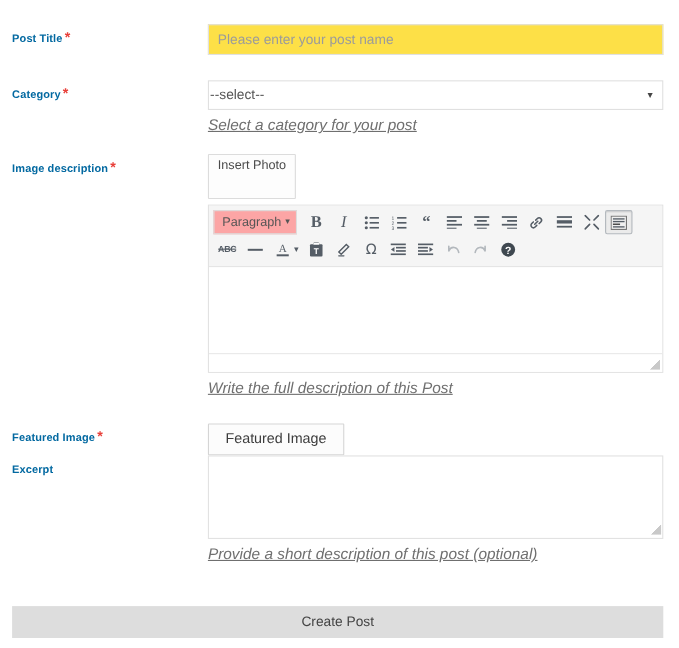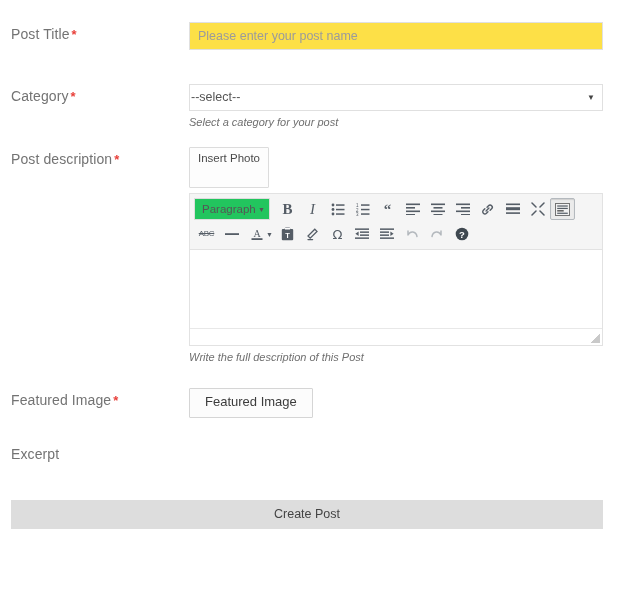--- a/index.html
+++ b/index.html
@@ -34,23 +34,23 @@
     box-sizing: border-box;
     padding-top: 4px;
   }
 
   .field-col {
     flex: 1 1 auto;
     min-width: 0;
   }
 
   .field-label {
-    font-size: 14px;
-    font-weight: normal;
-    color: #737373;
+    font-size: 10px;
+    font-weight: bold;
+    color: #0369a1;
     letter-spacing: 0.1px;
     white-space: nowrap;
   }
   .req {
     color: #e8403a;
     font-weight: bold;
     font-size: 13px;
     margin-left: 2px;
   }
 
@@ -93,25 +93,26 @@
     right: 7px;
     top: 50%;
     transform: translateY(-50%);
     font-size: 8px;
     color: #444444;
     line-height: 1;
     pointer-events: none;
   }
 
   .help-text {
-    font-size: 11px;
+    font-size: 14px;
     font-style: italic;
     color: #6f6f6f;
     margin-top: 4px;
     line-height: 1.3;
+    text-decoration: underline;
   }
 
   .btn-plain {
     display: inline-block;
     box-sizing: border-box;
     border: 1px solid #dcdcdc;
     background: #fdfdfd;
     color: #4a4a4a;
     font-family: "Liberation Sans", sans-serif;
     font-size: 11.5px;
@@ -164,21 +165,21 @@
     background: #ebebeb;
     box-shadow: inset 0 1px 1px rgba(0,0,0,0.12);
     border-radius: 2px;
   }
   .tb-btn svg { display: block; }
   .tb-sel {
     box-sizing: border-box;
     height: 22px;
     width: 76px;
     border: 1px solid #dddddd;
-    background: #22c55e;
+    background: #fca5a5;
     font-size: 11.5px;
     color: #555555;
     display: flex;
     align-items: center;
     justify-content: space-between;
     padding: 0 4px 0 7px;
     margin-right: 5px;
     cursor: default;
     flex: 0 0 auto;
     text-align: right;
@@ -186,21 +187,21 @@
   .tb-sel .cap { font-size: 7px; color: #555; }
   .tb-caret {
     font-size: 7px;
     color: #555d66;
     margin-left: -3px;
     margin-right: 2px;
     cursor: pointer;
   }
   .tb-strike {
     font-size: 8px;
-    font-weight: normal;
+    font-weight: bold;
     text-decoration: line-through;
     letter-spacing: -0.3px;
     text-align: center;
   }
   .editor-body {
     height: 78px;
     background: #ffffff;
   }
   .editor-status {
     height: 16px;
@@ -266,38 +267,38 @@
 
   <div class="row" style="margin-top:22px;">
     <div class="label-col">
       <span class="field-label">Post Title</span><span class="req">*</span>
     </div>
     <div class="field-col">
       <input class="text-input" type="text" placeholder="Please enter your post name" style="">
     </div>
   </div>
 
-  <div class="row" style="margin-top:34px;">
+  <div class="row" style="margin-top:23px;">
     <div class="label-col">
       <span class="field-label">Category</span><span class="req">*</span>
     </div>
     <div class="field-col">
       <div class="select-wrap">
         <div class="select-box">
           <span>--select--</span>
           <span class="select-arrow">▼</span>
         </div>
       </div>
       <div class="help-text">Select a category for your post</div>
     </div>
   </div>
 
   <div class="row" style="margin-top:18px;">
     <div class="label-col">
-      <span class="field-label">Post description</span><span class="req">*</span>
+      <span class="field-label">Image description</span><span class="req">*</span>
     </div>
     <div class="field-col">
 
       <button class="btn-plain" type="button">Insert Photo</button>
 
       <div class="editor">
         <div class="editor-toolbar">
 
           <div class="tb-row">
             <div class="tb-sel">
@@ -476,23 +477,30 @@
 
   <div class="row" style="margin-top:24px;">
     <div class="label-col">
       <span class="field-label">Featured Image</span><span class="req">*</span>
     </div>
     <div class="field-col">
       <button class="btn-plain btn-featured" type="button">Featured Image</button>
     </div>
   </div>
 
-  <div class="row" style="margin-top:24px;">
+  <div class="row" style="">
     <div class="label-col">
       <span class="field-label">Excerpt</span>
+    </div>
+    <div class="field-col">
+      <div class="excerpt-wrap">
+        <textarea class="excerpt" placeholder="" style=""></textarea>
+        <div class="excerpt-grip"></div>
+      </div>
+      <div class="help-text">Provide a short description of this post (optional)</div>
     </div>
   </div>
 
   <div class="submit-wrap" style="margin-top:38px;">
     <button class="submit-btn" type="button">Create Post</button>
   </div>
 
 </div>
 
 </body></html>

